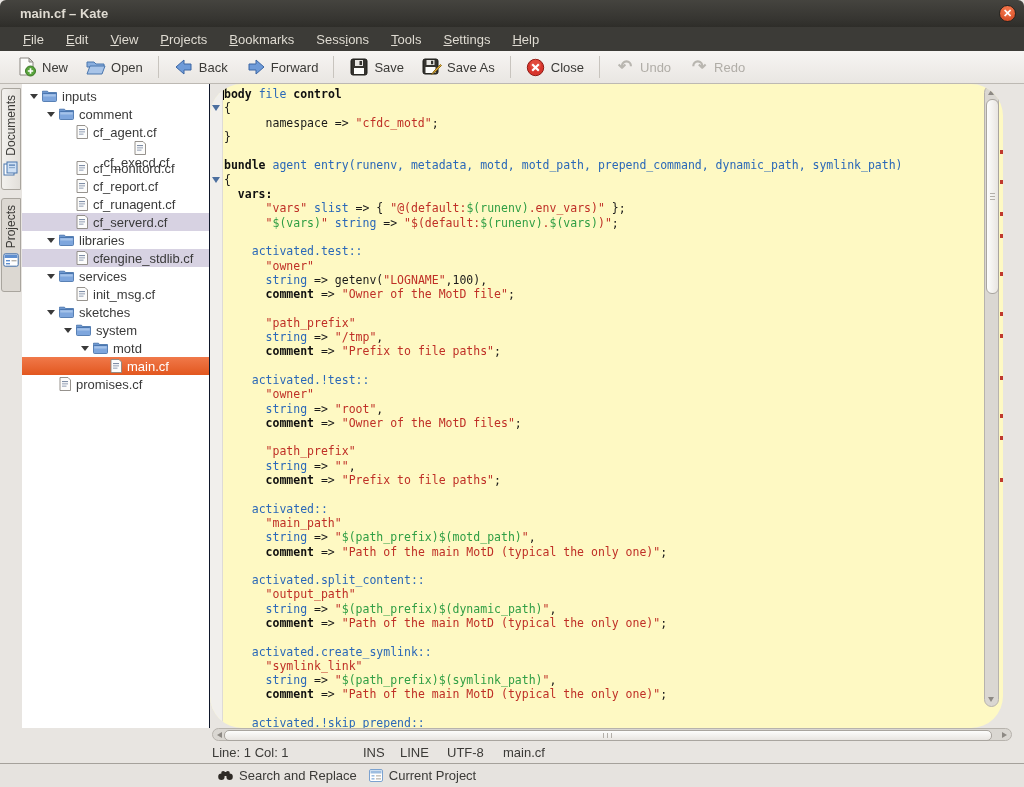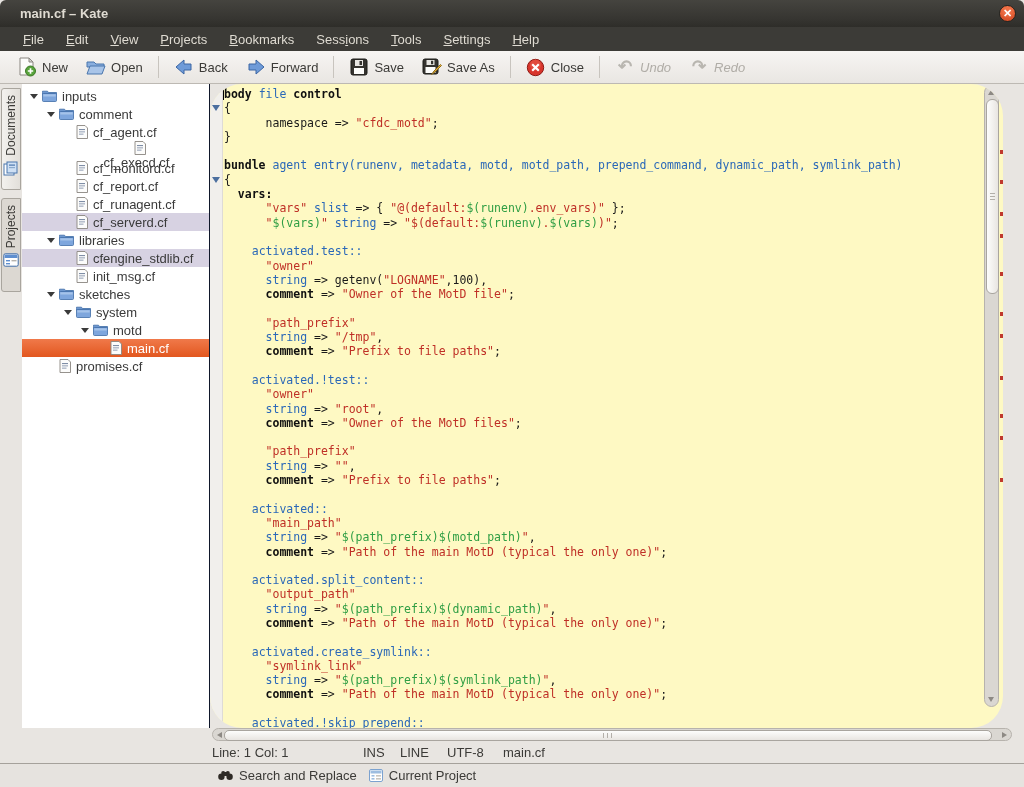--- a/index.html
+++ b/index.html
@@ -20,21 +20,21 @@
   #menubar{position:absolute;left:0;top:27px;width:1024px;height:24px;background:#3c3b37;
     display:flex;align-items:center;padding-left:12px;box-sizing:border-box;}
   .menu-item{color:#dfdbd2;font-size:13px;padding:3px 11px;cursor:default;}
   .menu-item u{text-decoration:underline;}
 
   
   #toolbar{position:absolute;left:0;top:51px;width:1024px;height:33px;
     background:linear-gradient(#f7f5f3,#e9e6e2);border-bottom:1px solid #bdb9b3;
     display:flex;align-items:center;padding-left:8px;box-sizing:border-box;}
   .tb-btn{display:flex;align-items:center;gap:5px;padding:3px 9px;font-size:13px;color:#3b3a37;}
-  .tb-btn.disabled .tb-lb{color:#b0ada7;font-style:italic;}
+  .tb-btn.disabled .tb-lb{color:#b0ada7;}
   .tb-ic{width:20px;height:20px;display:inline-flex;align-items:center;justify-content:center;}
   .tb-sep{width:1px;height:22px;background:#c8c4be;margin:0 6px;}
   .uglyph{font-size:17px;font-weight:bold;color:#b9b6b0;line-height:18px;}
 
   
   #content{position:absolute;left:0;top:84px;width:1024px;height:644px;}
 
   
   #side-tabs{position:absolute;left:0;top:0;width:22px;height:644px;background:#e8e5e1;}
   .vtab{position:absolute;left:1px;width:20px;border:1px solid #a9a59e;border-radius:3px 0 0 3px;
@@ -344,20 +344,31 @@
           <span class="ic" style="margin-left:12px">
             <svg width="12" height="14" viewBox="0 0 12 14">
               <path d="M1 0.5h8l2.5 2.5v10.5H1z" fill="#fcfcfb" stroke="#8a8680" stroke-width="0.9"></path>
               <rect x="3" y="4" width="6" height="1.1" fill="#7f8ea6"></rect>
               <rect x="3" y="6.3" width="6" height="1.1" fill="#9aa6ba"></rect>
               <rect x="3" y="8.6" width="4.5" height="1.1" fill="#9aa6ba"></rect>
             </svg>
           </span>
           <span class="tree-lb">cfengine_stdlib.cf</span>
         </div>
+        <div class="tree-row" style="padding-left: 25px;">
+          <span class="tri"></span>
+          <span class="ic">
+            <svg width="15" height="12" viewBox="0 0 15 12">
+              <path d="M0.5 2.5V1.2h5l1 1.3h8v2H0.5z" fill="#6d97cf" stroke="#3f6ca6" stroke-width="0.8"></path>
+              <rect x="0.5" y="3.5" width="14" height="8" rx="1" fill="#7ea6dd" stroke="#3f6ca6" stroke-width="0.8"></rect>
+              <rect x="1.3" y="4.3" width="12.4" height="2.2" fill="#a5c3ea"></rect>
+            </svg>
+          </span>
+          <span class="tree-lb">services</span>
+        </div>
         <div class="tree-row" style="padding-left: 42px;">
           <span class="ic" style="margin-left:12px">
             <svg width="12" height="14" viewBox="0 0 12 14">
               <path d="M1 0.5h8l2.5 2.5v10.5H1z" fill="#fcfcfb" stroke="#8a8680" stroke-width="0.9"></path>
               <rect x="3" y="4" width="6" height="1.1" fill="#7f8ea6"></rect>
               <rect x="3" y="6.3" width="6" height="1.1" fill="#9aa6ba"></rect>
               <rect x="3" y="8.6" width="4.5" height="1.1" fill="#9aa6ba"></rect>
             </svg>
           </span>
           <span class="tree-lb">init_msg.cf</span>

